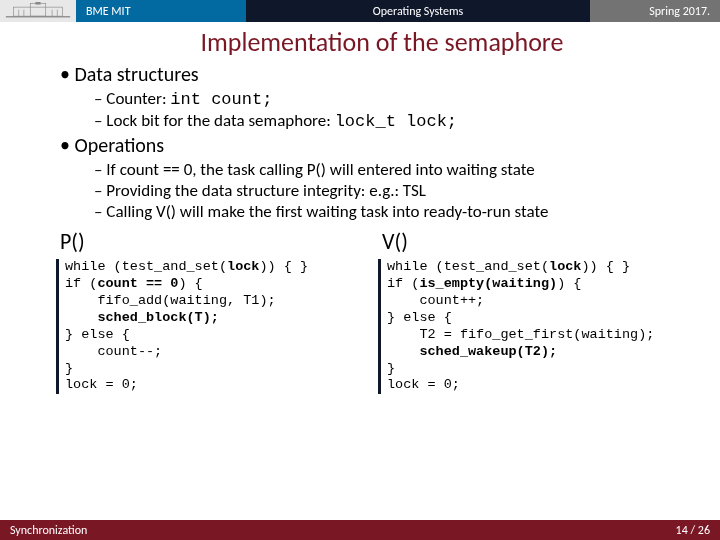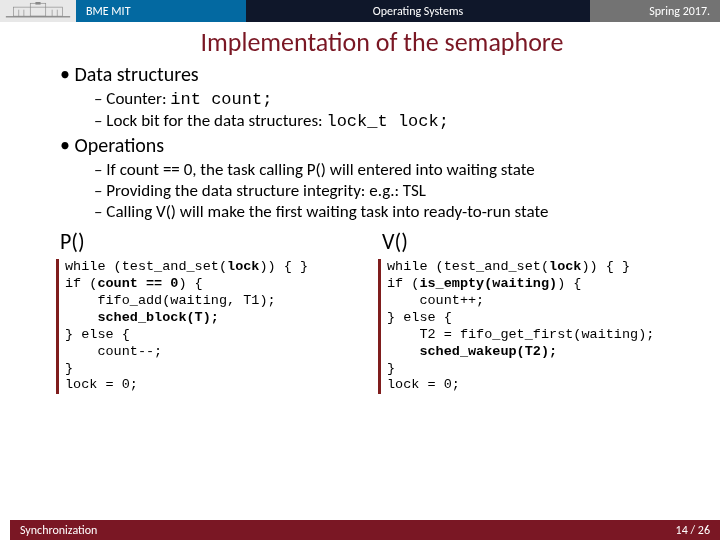--- a/index.html
+++ b/index.html
@@ -13,23 +13,23 @@
   .title { text-align: center; font-size: 26px; color: #7a1724; margin-top: 4px; margin-bottom: 4px; padding-left: 44px; }
   .content { padding: 0 22px; color: #000000; margin-left: 32px; }
   .b1 { font-size: 20px; margin-left: 6px; margin-bottom: 2px; }
   .b1::before { content: "• "; }
   .b2 { font-size: 17px; margin-left: 40px; line-height: 1.25; }
   .b2::before { content: "– "; }
   .mono { font-family: "Courier New", monospace; }
   .cols { display: flex; margin-top: 6px; }
   .col { width: 50%; padding-right: 8px; }
   .fn-title { font-size: 22px; margin-left: 6px; margin-bottom: 4px; }
-  .code { font-family: "Courier New", monospace; font-size: 13.5px; line-height: 1.25; padding-left: 6px; white-space: pre; border-left: 3px solid #7f1d1d; margin-left: 2px; }
+  .code { font-family: "Courier New", monospace; font-size: 13.5px; line-height: 1.25; padding-left: 6px; white-space: pre; border-left: 3px solid #0f172a; margin-left: 2px; }
   .code b { font-weight: bold; }
-  .footer { position: absolute; bottom: 0; left: 10px; right: 0; height: 20px; background: #7a1724; color: #fff; font-size: 12px; display: flex; align-items: center; justify-content: space-between; padding: 0 10px; }
+  .footer { position: absolute; bottom: 0; left: 0; right: 0; height: 20px; background: #7a1724; color: #fff; font-size: 12px; display: flex; align-items: center; justify-content: space-between; padding: 0 10px; }
 </style>
 </head>
 <body>
 
 <div class="header">
   <div class="logo-box">
     <svg viewBox="0 0 100 28">
         <rect x="0" y="22" width="100" height="2" fill="#888"></rect>
         <rect x="12" y="8" width="76" height="14" fill="none" stroke="#888" stroke-width="1"></rect>
         <rect x="38" y="2" width="24" height="20" fill="none" stroke="#888" stroke-width="1"></rect>
@@ -49,21 +49,21 @@
   <div class="hdr-right">
       <span>Spring 2017.</span>
     </div>
 </div>
 
 <div class="title">Implementation of the semaphore</div>
 
 <div class="content">
   <div class="b1">Data structures</div>
   <div class="b2"><span>Counter: </span><span class="mono">int count;</span></div>
-  <div class="b2"><span>Lock bit for the data structures: </span><span class="mono">lock_t lock;</span></div>
+  <div class="b2"><span>Lock bit for the data semaphore: </span><span class="mono">lock_t lock;</span></div>
   <div class="b1">Operations</div>
   <div class="b2">If count == 0, the task calling P() will entered into waiting state</div>
   <div class="b2">Providing the data structure integrity: e.g.: TSL</div>
   <div class="b2">Calling V() will make the first waiting task into ready-to-run state</div>
 
   <div class="cols">
     <div class="col">
       <div class="fn-title">P()</div>
       <div class="code"><span>while (test_and_set(</span><b>lock</b><span>)) { }</span>
 <span>if (</span><b>count == 0</b><span>) {</span>

